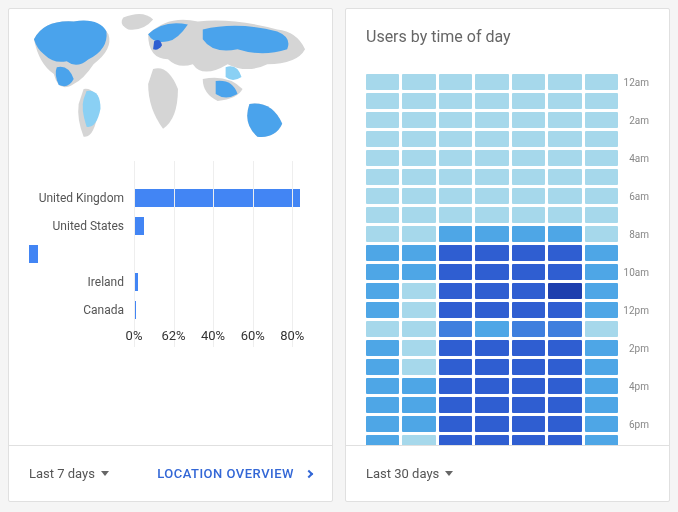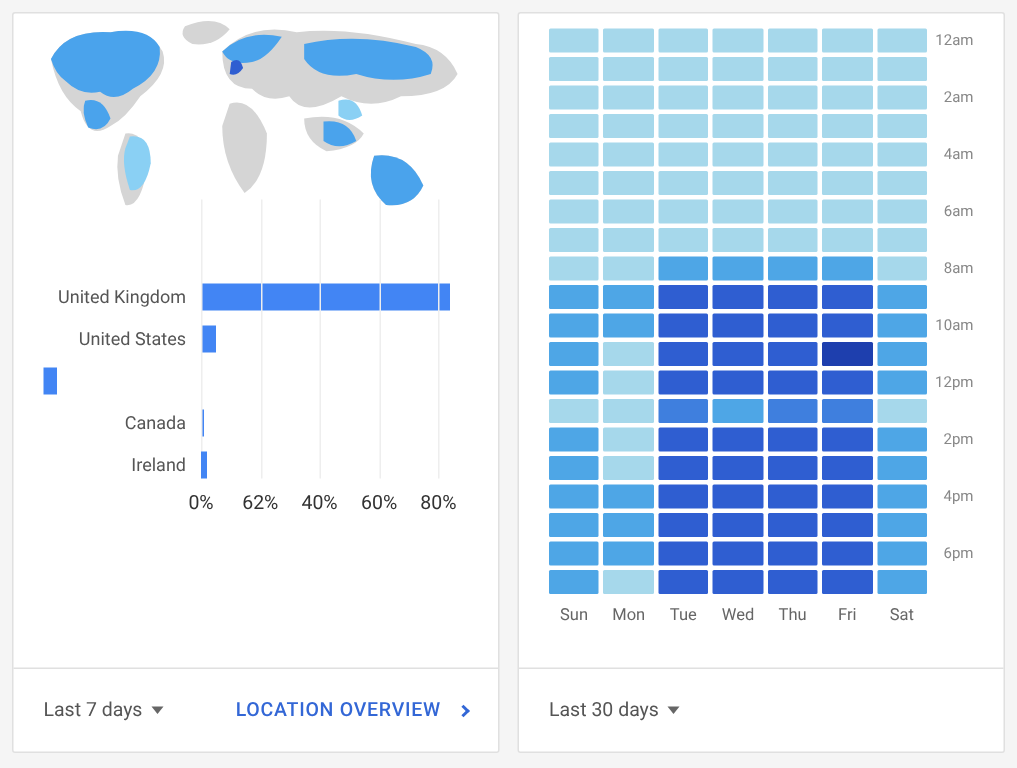--- a/index.html
+++ b/index.html
@@ -110,21 +110,21 @@
   .gridline {
     position:absolute; top:-140px; bottom:-28px; width:1px; background:#eee;
   }
 
   
   .heatmap {
     display: grid;
     grid-template-columns: repeat(7, 1fr) 28px;
     grid-auto-rows: 16px;
     gap: 3px;
-    margin-top: 10px;
+    margin-top: 20px;
   }
   .hm-cell {
     border-radius: 1px;
   }
   .hm-hourlabel {
     font-size: 10px;
     color: #888;
     display: flex;
     align-items: center;
     justify-content: flex-end;
@@ -200,38 +200,38 @@
           <div class="bar-track">
               <div class="bar-fill" style="width:5.6%"></div>
             </div>
         </div>
         <div class="bar-row">
           <div class="bar-track">
               <div class="bar-fill" style="width:3.3%"></div>
             </div>
         </div>
         <div class="bar-row">
+          <div class="bar-label">Ireland</div>
+          <div class="bar-track">
+              <div class="bar-fill" style="width:2.2%"></div>
+            </div>
+        </div>
+        <div class="bar-row">
           <div class="bar-label">Canada</div>
           <div class="bar-track">
             <div class="bar-fill" style="width:1.1%"></div>
             <div class="gridlines">
               <div class="gridline" style="left:0%"></div>
               <div class="gridline" style="left:22.2%"></div>
               <div class="gridline" style="left:44.4%"></div>
               <div class="gridline" style="left:66.7%"></div>
               <div class="gridline" style="left:88.9%"></div>
             </div>
           </div>
         </div>
-        <div class="bar-row">
-          <div class="bar-label">Ireland</div>
-          <div class="bar-track">
-              <div class="bar-fill" style="width:2.2%"></div>
-            </div>
-        </div>
         <div class="bar-row" style="position:relative">
           <div class="bar-label"></div>
           <div class="bar-track" style="height:20px">
             <span class="axis-tick" style="left:0%">0%</span>
             <span class="axis-tick" style="left:22.2%">62%</span>
             <span class="axis-tick" style="left:44.4%">40%</span>
             <span class="axis-tick" style="left:66.7%">60%</span>
             <span class="axis-tick" style="left:88.9%">80%</span>
           </div>
         </div>
@@ -244,20 +244,21 @@
         <span class="caret-down"></span>
       </div>
       <div class="footer-link">
         <span>LOCATION OVERVIEW</span>
         <span class="chevron-right"></span>
       </div>
     </div>
   </div>
 
   <div class="card">
+    <div class="card-header">Users by time of day</div>
     <div class="card-body">
       <div class="heatmap" id="heatmap">
           <div class="hm-cell" style="background: rgb(166, 216, 235);"></div>
           <div class="hm-cell" style="background: rgb(166, 216, 235);"></div>
           <div class="hm-cell" style="background: rgb(166, 216, 235);"></div>
           <div class="hm-cell" style="background: rgb(166, 216, 235);"></div>
           <div class="hm-cell" style="background: rgb(166, 216, 235);"></div>
           <div class="hm-cell" style="background: rgb(166, 216, 235);"></div>
           <div class="hm-cell" style="background: rgb(166, 216, 235);"></div>
           <div class="hm-hourlabel">12am</div>

